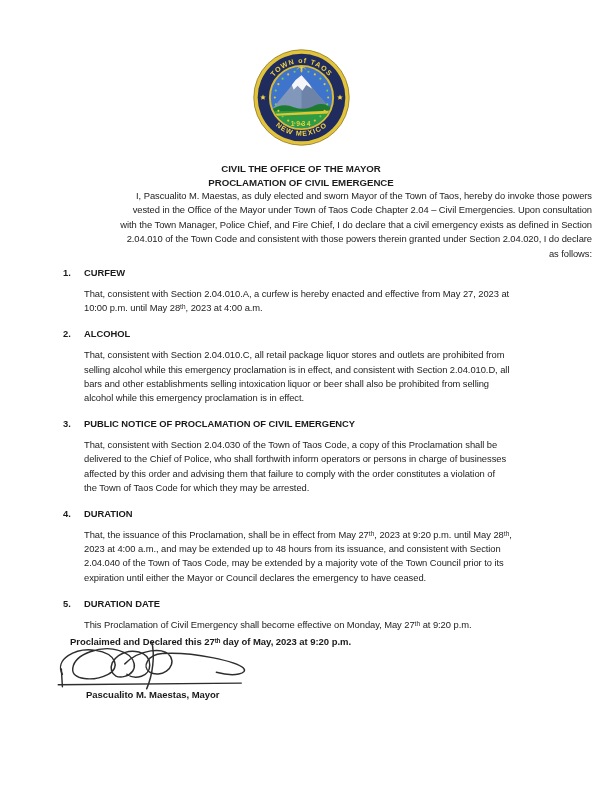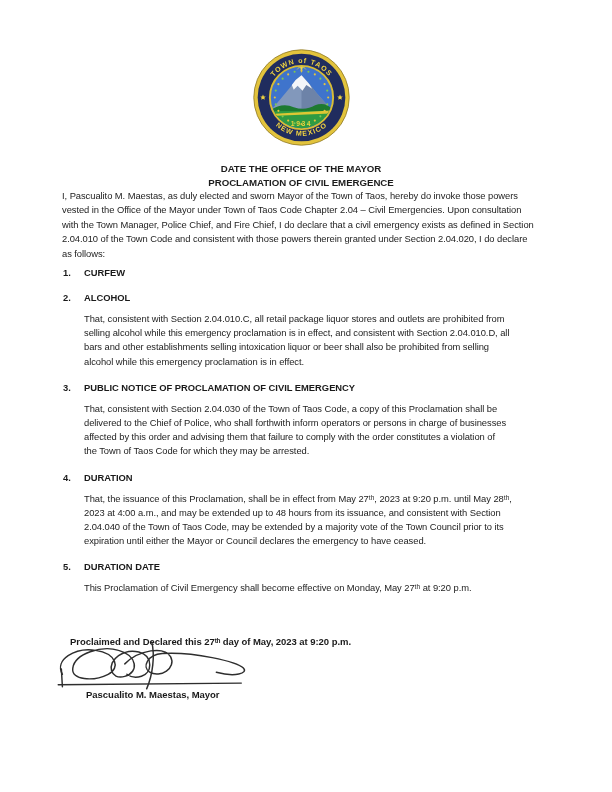--- a/index.html
+++ b/index.html
@@ -4,21 +4,21 @@
 <style>
   html,body{margin:0;padding:0;background:#e9e9e9;}
   .page{
     position:relative;width:612px;height:792px;margin:0 auto;background:#ffffff;
     font-family:"Liberation Sans","DejaVu Sans",sans-serif;color:#232323;overflow:hidden;
   }
   .seal{position:absolute;left:253px;top:49px;width:97px;height:97px;}
   .hdr{position:absolute;top:162px;left:0;width:602px;text-align:center;
        font-weight:bold;font-size:9.7px;line-height:14px;color:#1c1c1c;letter-spacing:-0.05px;}
   .intro{position:absolute;left:62px;top:189px;width:530px;
-       font-size:9.4px;line-height:14.4px;letter-spacing:-0.06px;white-space:pre-line;}
+       font-size:9.4px;line-height:14.4px;letter-spacing:-0.06px;white-space:pre-line;text-align:right;}
   .sections{position:absolute;left:63px;top:266px;width:512px;}
   .sec{display:flex;margin-bottom:12px;}
   .sec-num{width:21px;font-weight:bold;font-size:9.4px;line-height:13px;flex:0 0 21px;color:#1a1a1a;}
   .sec-content{flex:1;}
   .sec-heading{font-weight:bold;font-size:9.4px;line-height:13px;letter-spacing:-0.02px;color:#1a1a1a;}
   .sec-body{margin-top:8px;font-size:9.4px;line-height:14.2px;letter-spacing:-0.06px;white-space:pre-line;}
   .closing{position:absolute;left:70px;top:636px;font-weight:bold;font-size:9.5px;letter-spacing:-0.05px;color:#1a1a1a;}
   .signature{position:absolute;left:52px;top:641px;width:208px;height:52px;}
   .sig-name{position:absolute;left:86px;top:689px;font-weight:bold;font-size:9.5px;letter-spacing:-0.02px;color:#1a1a1a;}
   .seal-band-text{font-weight:bold;font-size:7.3px;letter-spacing:1.1px;fill:#f0d341;}
@@ -91,35 +91,37 @@
     <text class="seal-band-text">
       <textPath href="#arcBottom" startOffset="50%" text-anchor="middle">NEW MEXICO</textPath>
     </text>
     <g fill="#f0d341">
       <path transform="translate(10.3,50)" d="M0,-3 L0.88,-1.05 L2.85,-0.93 L1.42,0.36 L1.76,2.43 L0,1.3 L-1.76,2.43 L-1.42,0.36 L-2.85,-0.93 L-0.88,-1.05 Z"></path>
       <path transform="translate(89.7,50)" d="M0,-3 L0.88,-1.05 L2.85,-0.93 L1.42,0.36 L1.76,2.43 L0,1.3 L-1.76,2.43 L-1.42,0.36 L-2.85,-0.93 L-0.88,-1.05 Z"></path>
     </g>
   </svg>
 
   <div class="hdr">
-    <div>DATE THE OFFICE OF THE MAYOR</div>
+    <div>CIVIL THE OFFICE OF THE MAYOR</div>
     <div>PROCLAMATION OF CIVIL EMERGENCE</div>
   </div>
 
   <div class="intro">I, Pascualito M. Maestas, as duly elected and sworn Mayor of the Town of Taos, hereby do invoke those powers
 vested in the Office of the Mayor under Town of Taos Code Chapter 2.04 – Civil Emergencies. Upon consultation
 with the Town Manager, Police Chief, and Fire Chief, I do declare that a civil emergency exists as defined in Section
 2.04.010 of the Town Code and consistent with those powers therein granted under Section 2.04.020, I do declare
 as follows:</div>
 
   <div class="sections" id="sections">
       <div class="sec">
         <div class="sec-num">1.</div>
         <div class="sec-content">
           <div class="sec-heading">CURFEW</div>
+          <div class="sec-body">That, consistent with Section 2.04.010.A, a curfew is hereby enacted and effective from May 27, 2023 at
+10:00 p.m. until May 28ᵗʰ, 2023 at 4:00 a.m.</div>
         </div>
       </div>
       <div class="sec">
         <div class="sec-num">2.</div>
         <div class="sec-content">
           <div class="sec-heading">ALCOHOL</div>
           <div class="sec-body">That, consistent with Section 2.04.010.C, all retail package liquor stores and outlets are prohibited from
 selling alcohol while this emergency proclamation is in effect, and consistent with Section 2.04.010.D, all
 bars and other establishments selling intoxication liquor or beer shall also be prohibited from selling
 alcohol while this emergency proclamation is in effect.</div>

